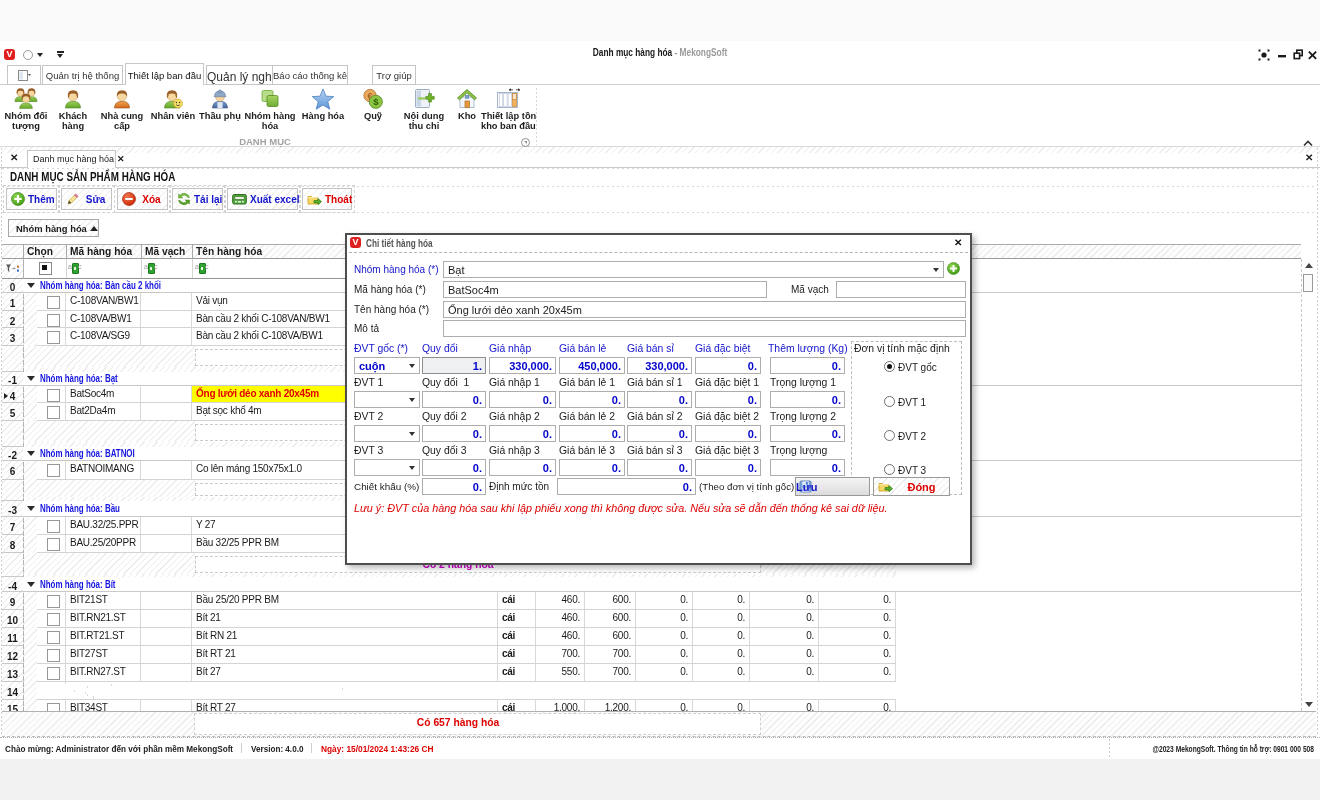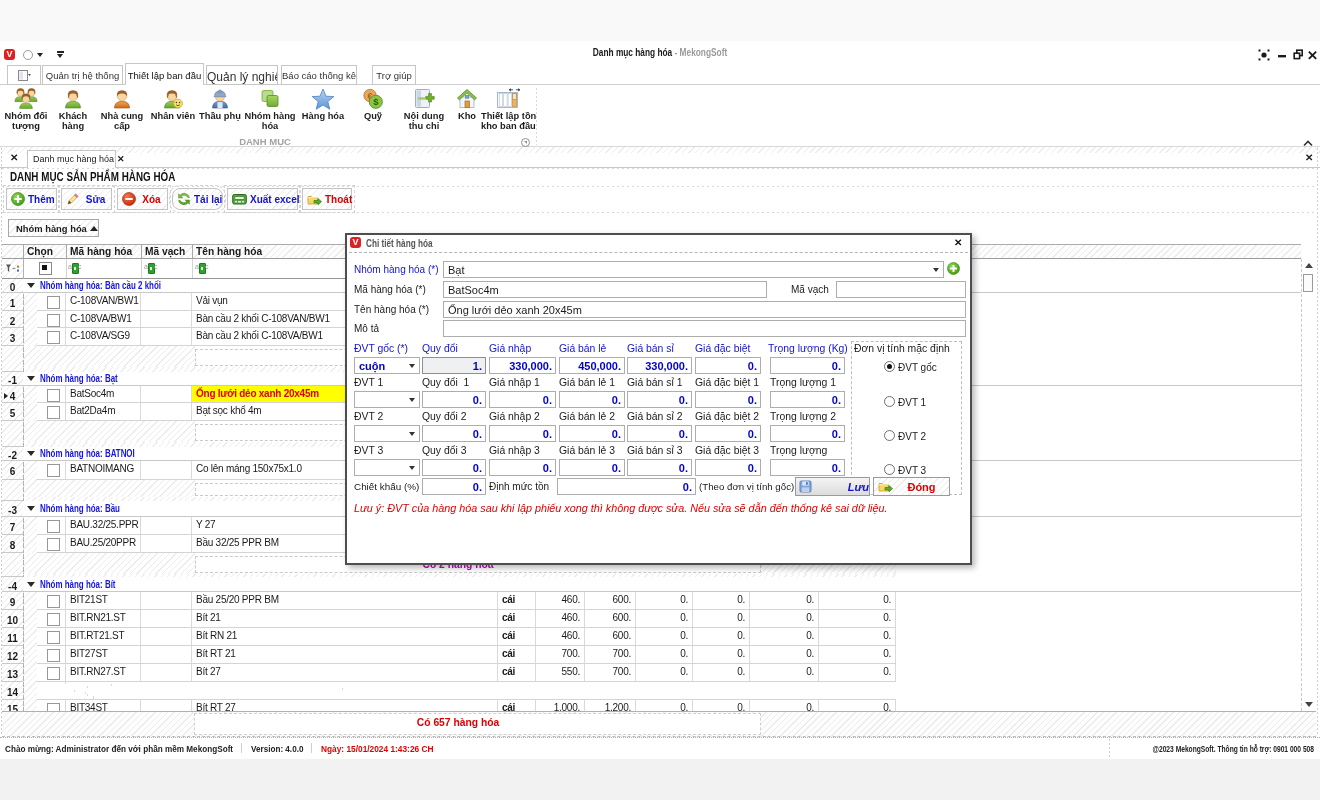--- a/index.html
+++ b/index.html
@@ -85,21 +85,21 @@
 <div class="rtab" style="left:7px;width:34px;">
   <svg width="13" height="11" viewBox="0 0 13 11" style="vertical-align:-2px;">
       <rect x="0.5" y="0.5" width="9" height="10" fill="#fff" stroke="#888"></rect>
       <rect x="1.5" y="1.5" width="3.5" height="8" fill="#dde6f0"></rect>
       <path d="M10 4 L13 4 L11.5 6 Z" fill="#555"></path>
     </svg>
 </div>
 <div class="rtab" style="left:42px;width:81px;font-size:9.5px;">Quản trị hệ thống</div>
 <div class="rtab" style="left:125px;width:79px;top:63px;height:22px;border-bottom:0;z-index:2;color:#111;font-size:9.5px;padding-top:6px;">Thiết lập ban đầu</div>
 <div class="rtab" style="left:206px;width:72px;font-size:12px;">Quản lý nghiệp vụ</div>
-<div class="rtab" style="left:281px;width:76px;font-size:9.5px;">Báo cáo thống kê</div>
+<div class="rtab" style="left:272px;width:76px;font-size:9.5px;">Báo cáo thống kê</div>
 <div class="rtab" style="left:372px;width:44px;font-size:9.5px;">Trợ giúp</div>
 
 <div class="abs" style="left:0;top:85px;width:1320px;height:62px;background:#fff;border-bottom:1px solid #d8d8d8;box-sizing:border-box;"></div>
 <div class="abs" style="left:536px;top:88px;width:1px;height:57px;background-image:repeating-linear-gradient(180deg,#d8d8d8 0 2px,transparent 2px 4px);"></div>
 <div class="abs bold" style="left:180px;top:136px;width:170px;text-align:center;color:#a3a3a3;font-size:9.5px;">DANH MỤC</div>
 <div class="abs" style="left:521px;top:137px;">
  <svg width="9" height="9" viewBox="0 0 9 9">
       <circle cx="4.5" cy="4.5" r="4" fill="none" stroke="#8f8f8f"></circle>
       <path d="M3 3 L6 3 L6 6 Z" fill="#8f8f8f"></path>
     </svg>
@@ -297,21 +297,21 @@
   <path d="M2 12 L3 8.6 L5.4 11 Z" fill="#544b32"></path>
  </svg>
     <span class="blue">Sửa</span>
   </div>
 <div class="tbtn" style="left:117px;width:51px;">
     <svg width="14" height="14" viewBox="0 0 14 14">
       <use href="#minusc"></use>
     </svg>
     <span class="red">Xóa</span>
   </div>
-<div class="tbtn" style="left:172px;width:51px;border-radius:8px;">
+<div class="tbtn" style="left:172px;width:51px;">
  <svg width="14" height="14" viewBox="0 0 14 14">
   <path d="M12.5 5.5 A5.5 5.5 0 0 0 3 3.2 L1.6 1.8 L1.6 6 L5.8 6 L4.4 4.6 A3.8 3.8 0 0 1 10.8 5.5 Z" fill="#7bc142" stroke="#4d8418" stroke-width="0.5"></path>
   <path d="M1.5 8.5 A5.5 5.5 0 0 0 11 10.8 L12.4 12.2 L12.4 8 L8.2 8 L9.6 9.4 A3.8 3.8 0 0 1 3.2 8.5 Z" fill="#54a61f" stroke="#3c7a10" stroke-width="0.5"></path>
  </svg>
     <span class="blue">Tải lại</span>
   </div>
 <div class="tbtn" style="left:227px;width:71px;">
  <svg width="15" height="12" viewBox="0 0 15 12">
   <rect x="0.7" y="1.5" width="13.6" height="9.5" rx="1.5" fill="#53a53e" stroke="#2d6b1d" stroke-width="1"></rect>
   <rect x="2.6" y="3.4" width="9.8" height="3.2" rx="1.4" fill="#e8f4e0" stroke="#2d6b1d" stroke-width="0.7"></rect>
@@ -726,21 +726,21 @@
 
  <div class="lbl" style="left:7px;top:88px;">Mô tả</div>
  <div class="inp" style="left:96px;top:85px;width:523px;"></div>
 
  <div class="hdr blue" style="left:7px;top:108px;">ĐVT gốc (*)</div>
  <div class="hdr blue" style="left:75px;top:108px;">Quy đổi</div>
  <div class="hdr blue" style="left:142px;top:108px;">Giá nhập</div>
  <div class="hdr blue" style="left:212px;top:108px;">Giá bán lẻ</div>
  <div class="hdr blue" style="left:280px;top:108px;">Giá bán sỉ</div>
  <div class="hdr blue" style="left:348px;top:108px;">Giá đặc biệt</div>
- <div class="hdr blue" style="left:421px;top:108px;">Trọng lượng (Kg)</div>
+ <div class="hdr blue" style="left:421px;top:108px;">Thêm lượng (Kg)</div>
  <div class="hdr" style="left:507px;top:108px;">Đơn vị tính mặc định</div>
 
  <div class="inp" style="left:7px;top:122px;width:66px;">
       <span style="position:absolute;left:4px;top:2px;font-weight:bold;color:#0000cd;">cuộn</span>
       <div class="dtri" style="right:4px;top:6px;"></div>
     </div>
  <div class="inp val" style="left:75px;top:122px;width:64px;background:#eef0f2;border-color:#8f8f8f;">1.</div>
  <div class="inp val" style="left:142px;top:122px;width:67px;">330,000.</div>
  <div class="inp val" style="left:212px;top:122px;width:66px;">450,000.</div>
  <div class="inp val" style="left:280px;top:122px;width:65px;">330,000.</div>
@@ -810,21 +810,21 @@
 
  <div class="lbl" style="left:7px;top:246px;font-size:9.9px;">Chiết khấu (%)</div>
  <div class="inp val" style="left:75px;top:243px;width:64px;">0.</div>
  <div class="lbl" style="left:142px;top:246px;">Định mức tồn</div>
  <div class="inp val" style="left:210px;top:243px;width:139px;">0.</div>
  <div class="lbl" style="left:352px;top:246px;font-size:9.7px;">(Theo đơn vị tính gốc)</div>
  <div class="abs" style="left:448px;top:242px;width:75px;height:19px;background:linear-gradient(#f4f4f4,#dcdcdc);border:1px solid #9a9a9a;box-sizing:border-box;">
    <svg style="position:absolute;left:3px;top:2px;" width="13" height="13" viewBox="0 0 14 14">
         <use href="#floppy"></use>
       </svg>
-   <div class="bold blue" style="position:absolute;left:0;top:3px;width:100%;text-align:right;font-style:italic;">Lưu</div>
+   <div class="bold blue" style="position:absolute;left:0;top:3px;width:100%;text-align:left;">Lưu</div>
  </div>
  <div class="abs hatch" style="left:526px;top:242px;width:77px;height:19px;border:1px solid #9a9a9a;box-sizing:border-box;background-color:#fff;">
    <svg style="position:absolute;left:4px;top:2px;" width="15" height="13" viewBox="0 0 15 13">
   <path d="M1 3.5 L1 11 L10.5 11 L10.5 4.8 L5.5 4.8 L4.3 3.5 Z" fill="#f7d763" stroke="#c8a018" stroke-width="0.8"></path>
   <path d="M1 4.8 L10.5 4.8" stroke="#fdf0b8" stroke-width="1"></path>
   <path d="M7 7.5 L11 7.5 L11 5.6 L14.6 8.7 L11 11.8 L11 9.9 L7 9.9 Z" fill="#58b030" stroke="#357c14" stroke-width="0.7"></path>
  </svg>
    <div class="bold red" style="position:absolute;left:10px;top:3px;width:100%;text-align:center;">Đóng</div>
  </div>
  <div class="abs red" style="left:7px;top:267px;font-style:italic;font-size:10.8px;">Lưu ý: ĐVT của hàng hóa sau khi lập phiếu xong thì không được sửa. Nếu sửa sẽ dẫn đến thống kê sai dữ liệu.</div>

